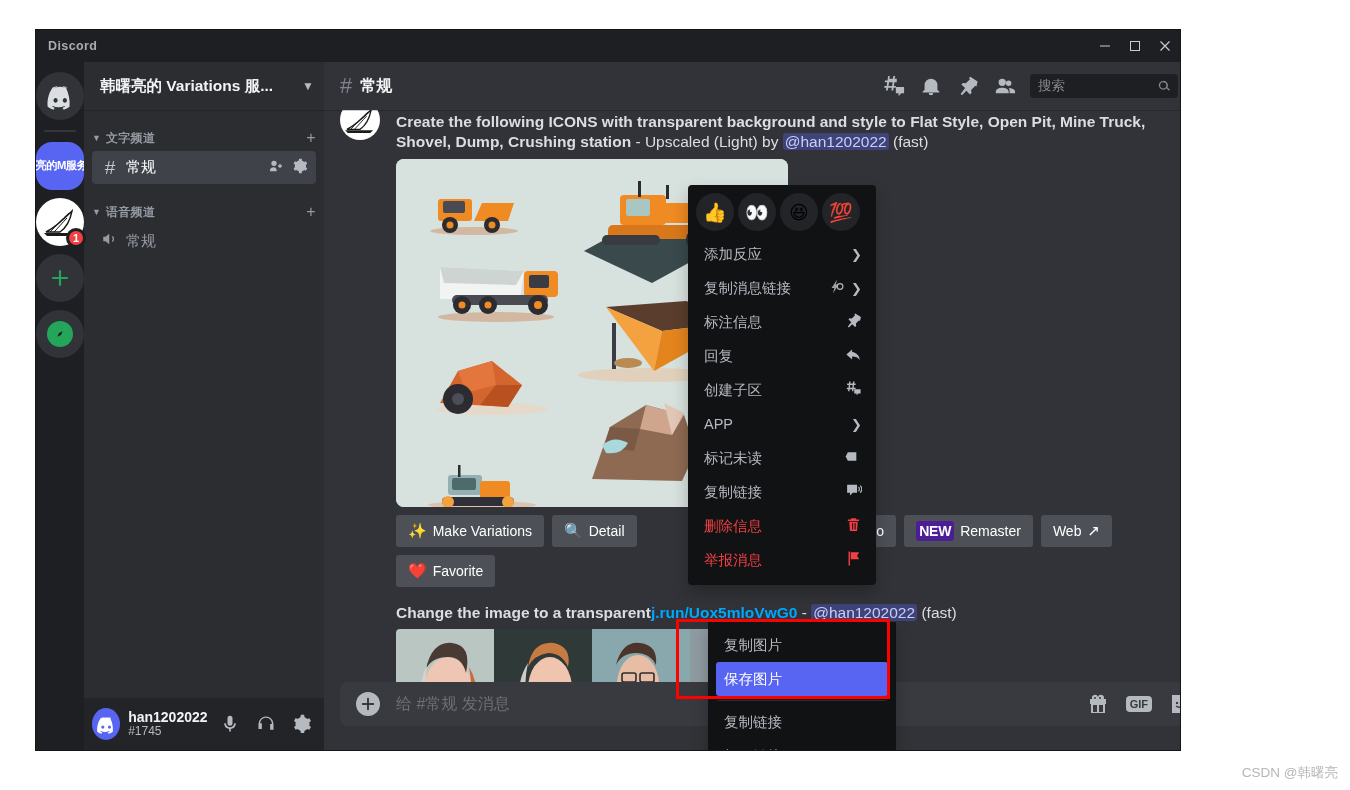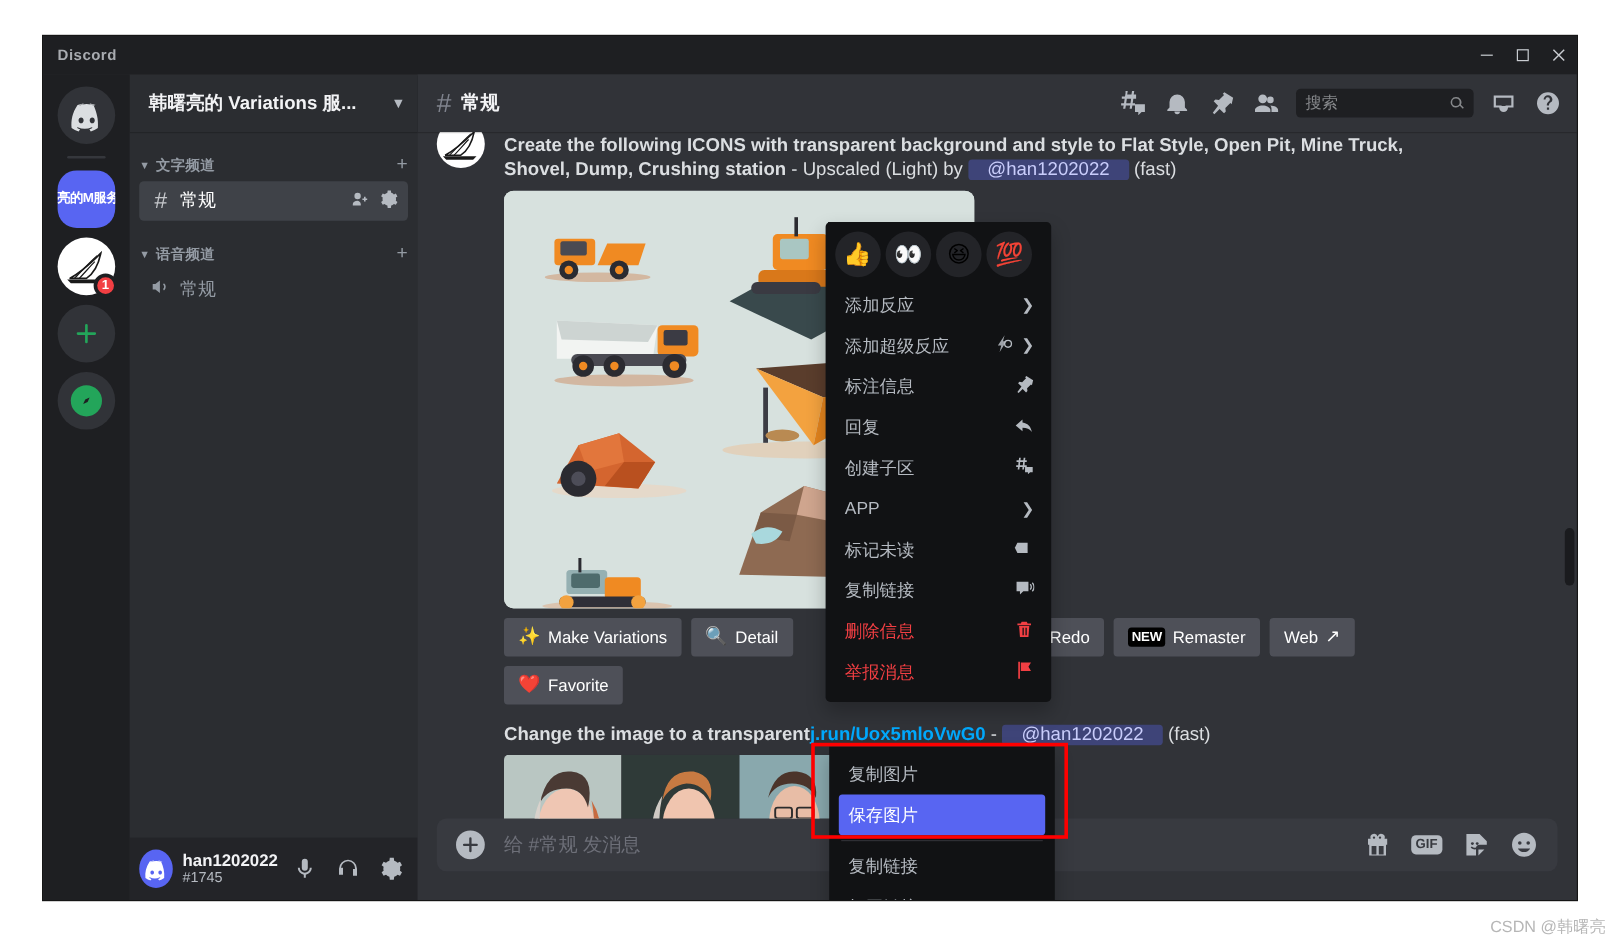--- a/index.html
+++ b/index.html
@@ -7,21 +7,21 @@
     width: 1350px; height: 790px;
     background: #ffffff;
     font-family: "Liberation Sans", "DejaVu Sans", sans-serif;
     overflow: hidden;
   }
   .page { position: relative; width: 1350px; height: 790px; background:#fff; }
 
   
   .window {
     position: absolute; left: 36px; top: 30px;
-    width: 1278px; height: 720px;
+    width: 1144px; height: 720px;
     background: #2b2d31;
     overflow: hidden;
     box-shadow: 0 0 0 1px #151515;
   }
   .titlebar {
     height: 32px; background: #1e1f22; display: flex; align-items: center;
     padding-left: 12px; position: relative;
   }
   .titlebar .tb-title {
     color: #a8abb0; font-size: 12.5px; font-weight: bold; letter-spacing: .4px;
@@ -132,39 +132,39 @@
     width:40px;height:40px;border-radius:50%;background:#fff;flex:0 0 auto;
     display:flex;align-items:center;justify-content:center; overflow:hidden;
   }
   .avatar-img svg { width: 34px; height: 28px; }
   .msg-body { flex:1; min-width:0; }
   .prompt {
     font-size: 15.5px; line-height: 1.32; color:#dbdee1; font-weight: bold;
   }
   .prompt .light { font-weight: normal; color:#dbdee1; }
   .mention {
-    background: rgba(88,101,242,.35); color:#c9cdfb; border-radius:3px; padding: 0 16px;
+    background: rgba(88,101,242,.35); color:#c9cdfb; border-radius:3px; padding: 0 2px;
     font-weight: normal;
   }
   .prompt .lnk { color:#00a8fc; font-weight:bold; }
 
   .gen-img {
     margin-top: 6px; width: 232px; height: 348px; border-radius: 8px;
     background: #d5e0dd; position: relative; overflow:hidden;
   }
   .gen-img.wide { width: 392px; }
   .btn-row { display:flex; gap: 8px; margin-top: 8px; flex-wrap: wrap; width: 760px;}
   .mjbtn {
     background:#4e5058; color:#fff; border-radius:3px; height:32px;
     display:flex; align-items:center; gap:6px; padding: 0 12px; font-size:14px;
     font-weight:500; cursor:pointer;
   }
   .mjbtn .em { font-size: 15px; line-height: 1; }
   .mjbtn .newtag {
-    background:#000000; color:#fff; font-size:11px; font-weight:bold;
+    background:#4c1d95; color:#fff; font-size:14px; font-weight:bold;
     border-radius:3px; padding:2px 3px; letter-spacing:-.2px;
   }
 
   .img-strip { display:flex; margin-top:6px; height: 78px; width: 392px; overflow:hidden; border-radius: 4px;}
   .img-strip .cell { flex:1; position:relative; overflow:hidden; }
 
   
   .composer { padding: 0 16px 24px 16px; }
   .composer-inner {
     background:#383a40; border-radius:8px; height:44px; display:flex; align-items:center;
@@ -196,21 +196,21 @@
   }
   .ctx-item .lbl { flex:1; }
   .ctx-item .rt { display:flex; align-items:center; gap:6px; color:#b5bac1; }
   .ctx-item .rt svg { width:17px; height:17px; fill:#b5bac1; }
   .ctx-item .chev { font-size:13px; color:#b5bac1; }
   .ctx-item.danger { color:#f23f43; }
   .ctx-item.danger .rt svg { fill:#f23f43; }
   .ctx-sep { height:1px; background:#2e2f34; margin: 4px 2px; }
 
   .ctx2 {
-    position:absolute; left: 655px; top: 592px; width: 188px;
+    position:absolute; left: 672px; top: 592px; width: 188px;
     background:#111214; border-radius:0 0 4px 4px; padding: 6px 8px 10px 8px;
     box-shadow: 0 8px 16px rgba(0,0,0,.24); z-index: 51;
   }
   .ctx2 .ctx-item.sel { background:#5865f2; color:#fff; }
   .red-box {
     position:absolute; left:640px; top:589px; width:214px; height:80px;
     border:3px solid #ff0000; z-index: 60; pointer-events:none;
   }
 
   .watermark {
@@ -610,21 +610,21 @@
         <div class="rb">💯</div>
       </div>
 
       <div class="ctx-item">
         <span class="lbl">添加反应</span>
         <span class="rt">
             <span class="chev">❯</span>
           </span>
       </div>
       <div class="ctx-item">
-        <span class="lbl">添加超级反应</span>
+        <span class="lbl">复制消息链接</span>
         <span class="rt">
           <span><svg viewBox="0 0 24 24">
                 <path d="M13 2l-2 7h4l-8 13 2-8H5l8-12z" opacity=".85"></path>
                 <circle cx="17" cy="12" r="4" fill="none" stroke="#b5bac1" stroke-width="1.6"></circle>
               </svg></span>
           <span class="chev">❯</span>
         </span>
       </div>
       <div class="ctx-item">
         <span class="lbl">标注信息</span>

